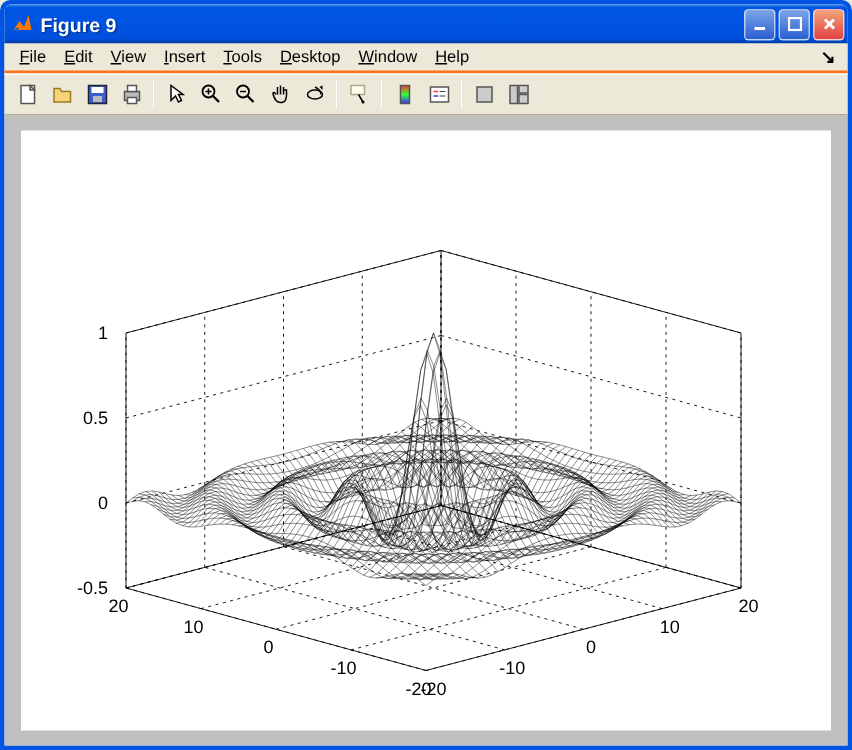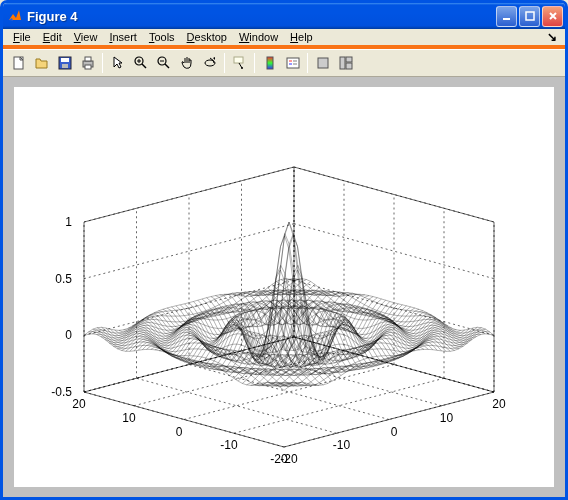--- a/index.html
+++ b/index.html
@@ -6,21 +6,21 @@
   body { width: 568px; height: 500px; font-family: "Tahoma", "MS Sans Serif", sans-serif; font-size: 11px; background: #ece9d8; overflow: hidden; }
   .window { width: 568px; height: 500px; border: 3px solid #0054e3; border-radius: 7px 7px 0 0; display: flex; flex-direction: column; background: #ece9d8; }
   .titlebar { height: 26px; background: linear-gradient(to bottom, #3c8cf0 0%, #0054e3 8%, #0054e3 40%, #0050dd 88%, #003ba0 100%); display: flex; align-items: center; padding: 0 2px 0 4px; color: white; font-weight: bold; font-size: 13px; border-radius: 4px 4px 0 0; }
   .titlebar-icon { width: 16px; height: 16px; margin-right: 4px; display: inline-flex; align-items: center; justify-content: center; }
   .titlebar-icon svg { width: 16px; height: 16px; }
   .titlebar-title { flex: 1; text-shadow: 1px 1px 1px rgba(0,0,0,0.4); }
   .winbtns { display: flex; gap: 2px; }
   .winbtn { width: 21px; height: 21px; border-radius: 3px; border: 1px solid rgba(255,255,255,0.6); display: flex; align-items: center; justify-content: center; font-weight: bold; color: white; font-family: Arial; }
   .btn-min, .btn-max { background: linear-gradient(to bottom, #7ba4e8, #2a5fd0); }
   .btn-close { background: linear-gradient(to bottom, #f4a17a, #e04343); }
-  .menubar { height: 20px; background: #ece9d8; display: flex; align-items: center; padding: 0 4px; border-bottom: 4px solid #f97316; font-size: 11px; }
+  .menubar { height: 20px; background: #ece9d8; display: flex; align-items: center; padding: 0 4px; border-bottom: 2px solid #f97316; font-size: 11px; }
   .menubar .menuitem { padding: 2px 6px; cursor: default; }
   .menubar .menuitem u { text-decoration: underline; }
   .menubar .spacer { flex: 1; }
   .menubar .wave { font-size: 12px; font-family: serif; font-weight: bold; padding-right: 4px; }
   .toolbar { height: 28px; background: #ece9d8; display: flex; align-items: center; padding: 2px 4px; gap: 0; border-top: 1px solid #fff; border-bottom: 1px solid #aca899; }
   .tool { width: 23px; height: 22px; display: flex; align-items: center; justify-content: center; border: 1px solid transparent; border-radius: 2px; cursor: default; }
   .tool svg { width: 16px; height: 16px; }
   .sep { width: 1px; height: 20px; background: #aca899; margin: 0 3px; border-right: 1px solid #fff; }
   .canvas-area { flex: 1; background: #c0c0c0; display: flex; align-items: center; justify-content: center; padding: 10px; }
   .plot { background: #fff; width: 540px; height: 400px; position: relative; }
@@ -32,21 +32,21 @@
 
 <div class="window">
 
   <div class="titlebar">
     <span class="titlebar-icon">
       <svg viewBox="0 0 16 16">
           <path d="M2 12 L6 6 L9 10 L12 2 L14 12 Z" fill="#ff7700"></path>
           <path d="M2 12 L5 10 L6 13 Z" fill="#2a5fd0"></path>
         </svg>
     </span>
-    <span class="titlebar-title">Figure 4</span>
+    <span class="titlebar-title">Figure 9</span>
     <div class="winbtns">
       <div class="winbtn btn-min">
           <svg width="10" height="10">
             <rect x="1" y="7" width="7" height="2" fill="white"></rect>
           </svg>
         </div>
       <div class="winbtn btn-max">
           <svg width="10" height="10">
             <rect x="1" y="1" width="8" height="8" fill="none" stroke="white" stroke-width="1.5"></rect>
           </svg>

